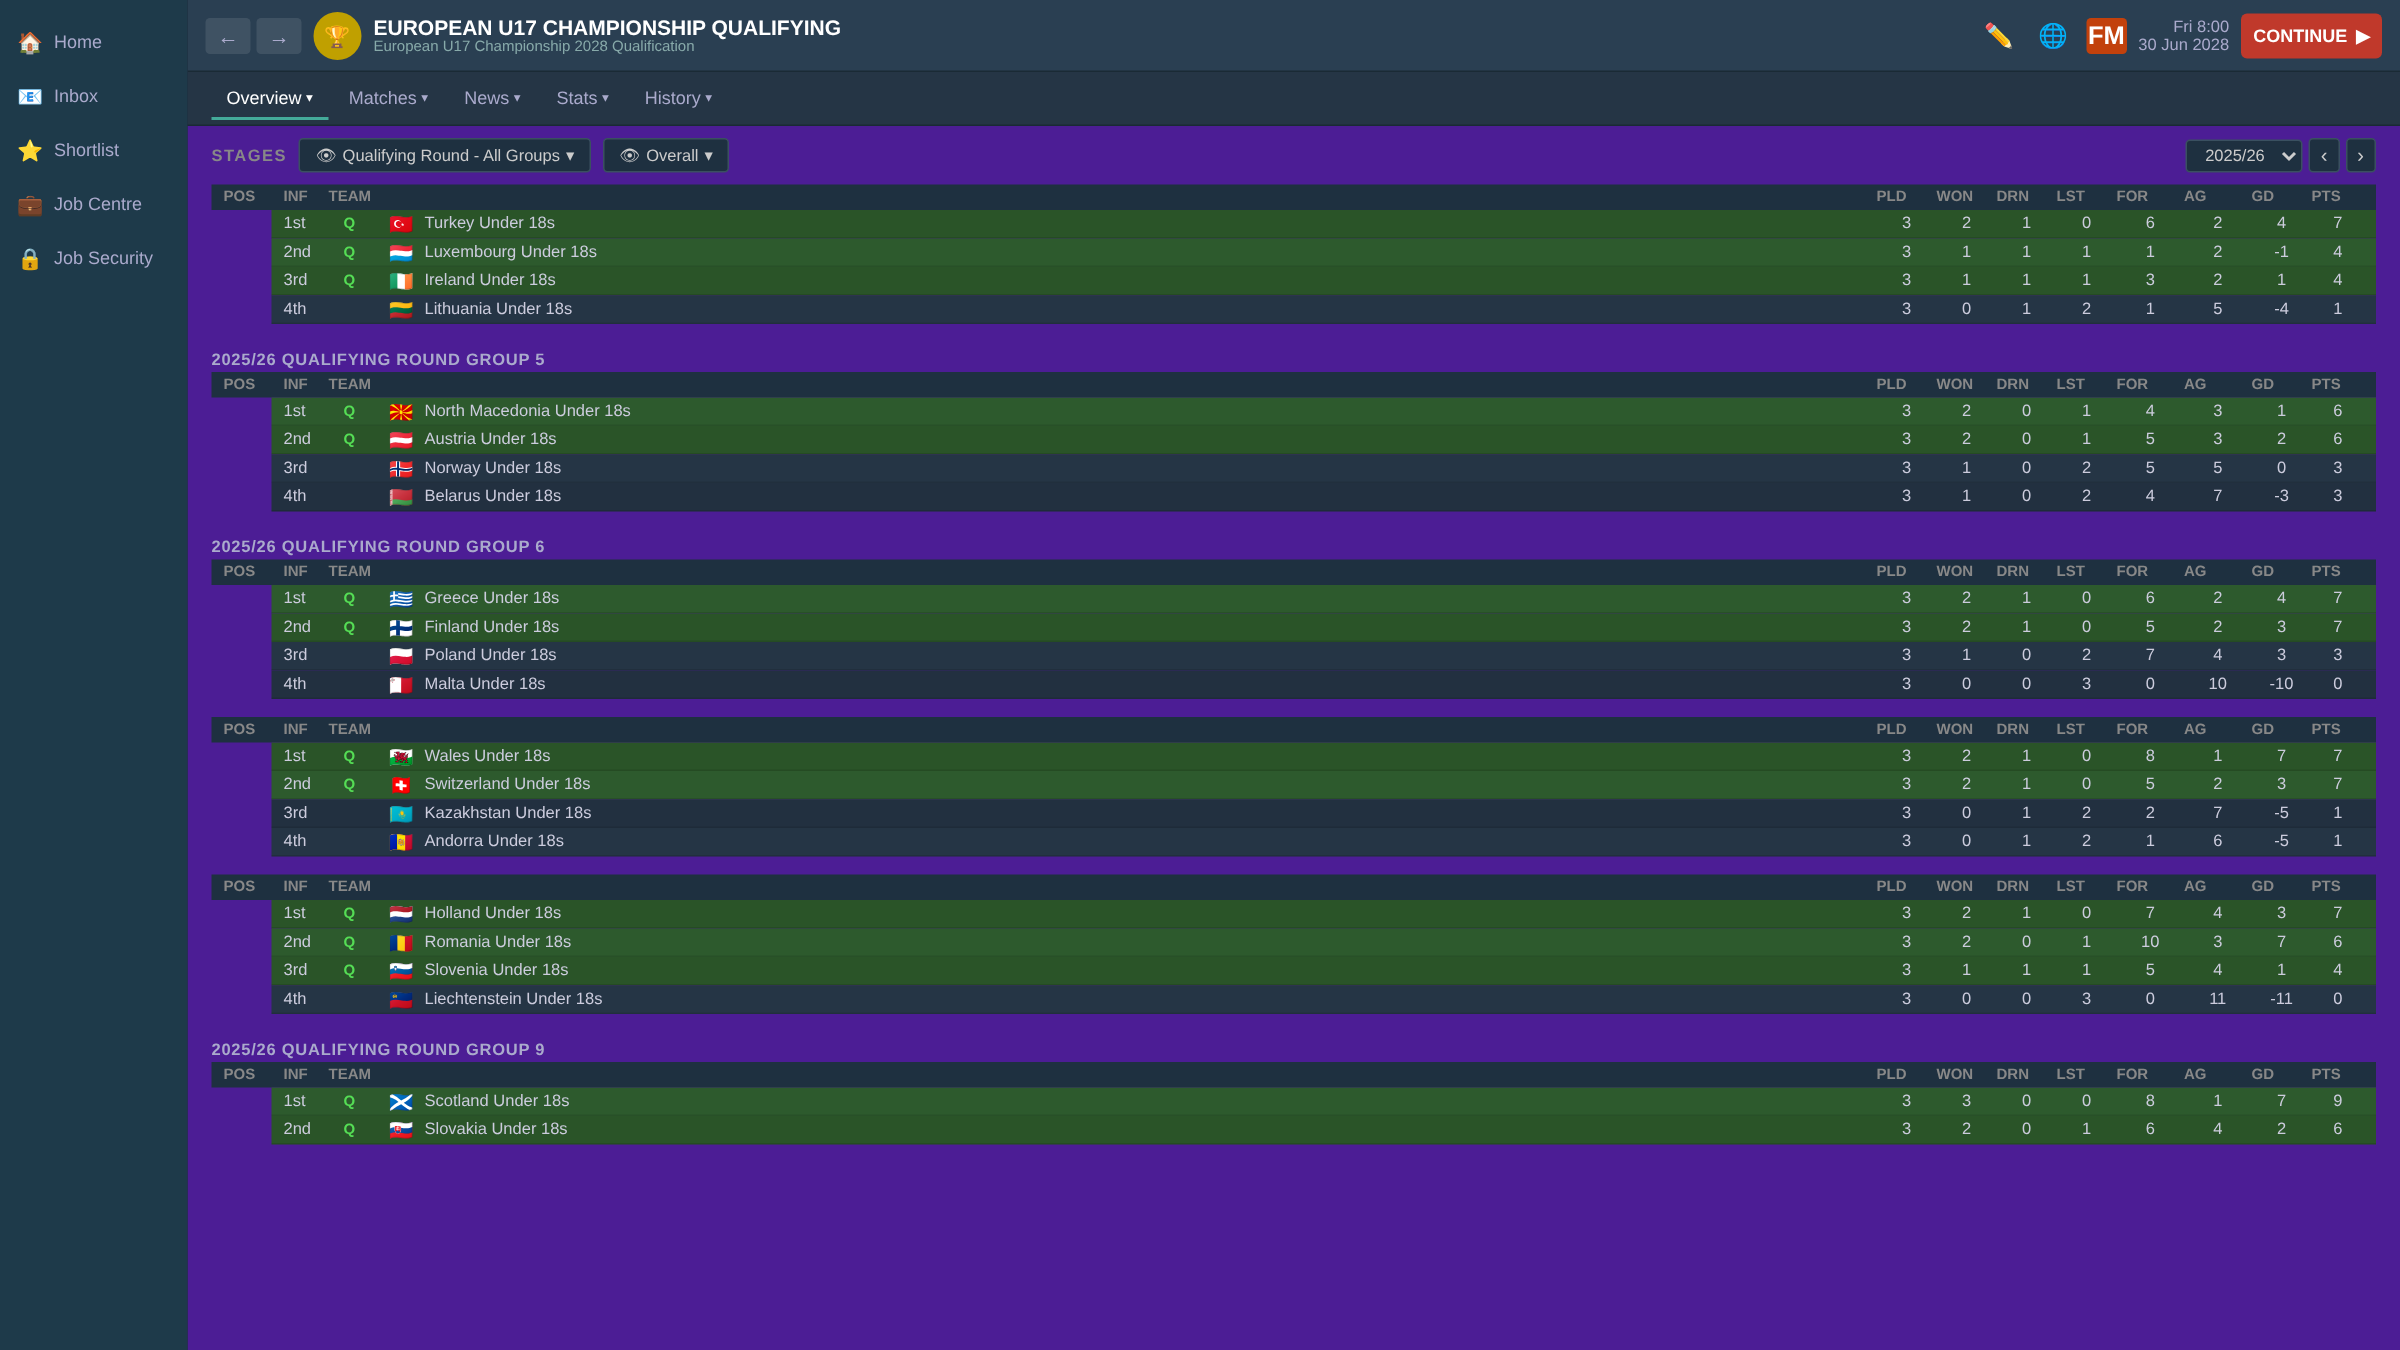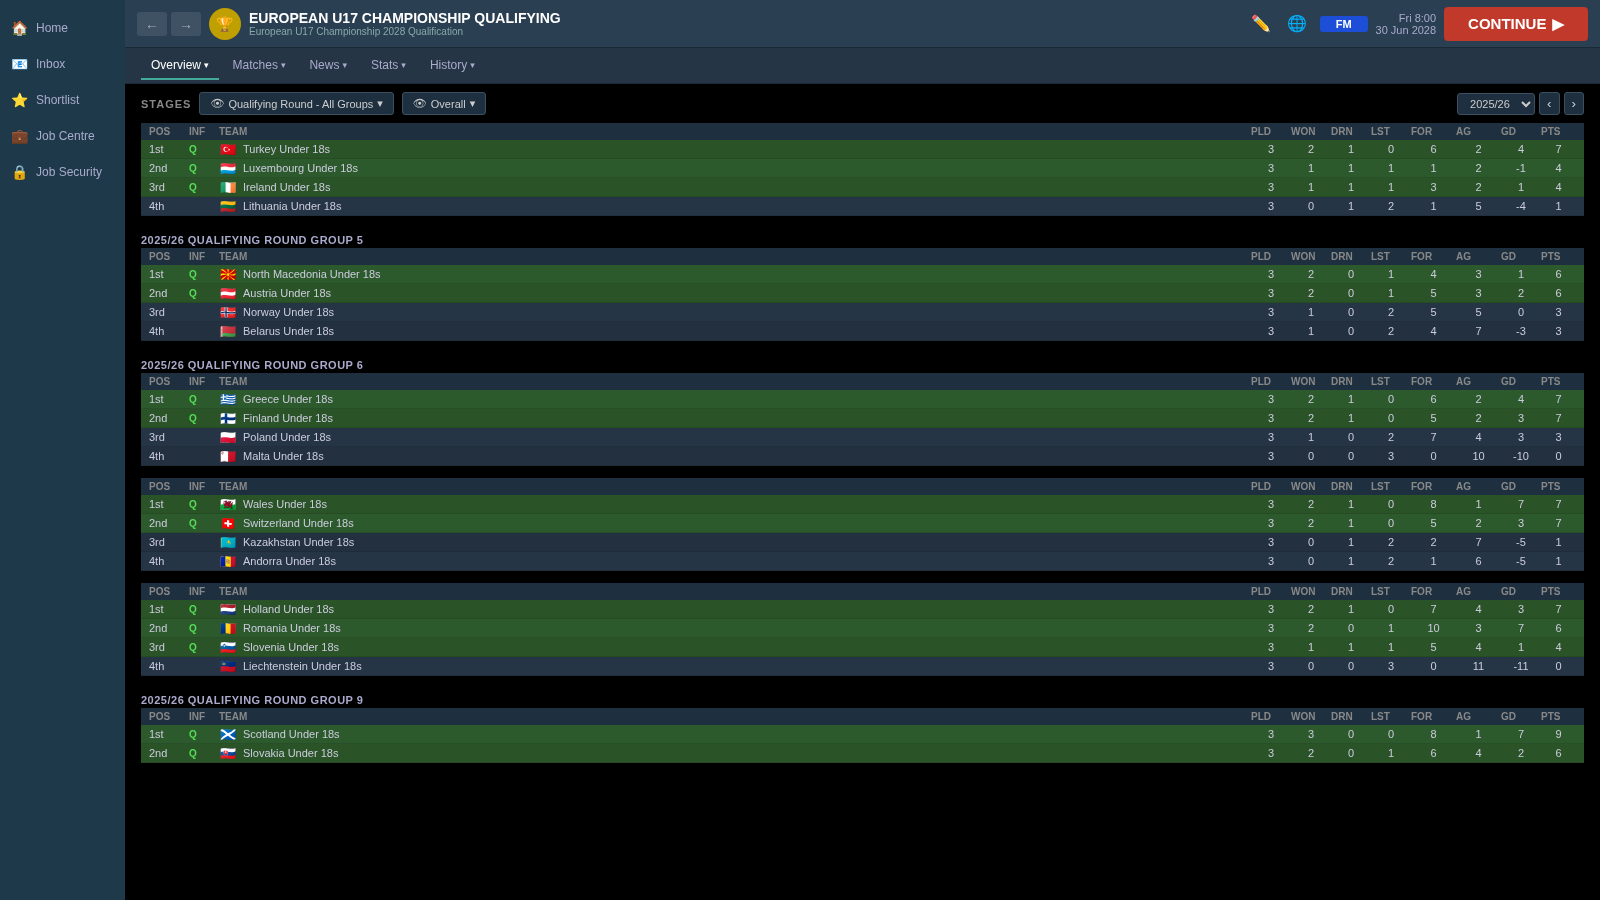--- a/index.html
+++ b/index.html
@@ -17,46 +17,46 @@
     .topbar { background: #2a3f52; display: flex; align-items: center; padding: 0 12px; height: 48px; gap: 8px; flex-shrink: 0; border-bottom: 1px solid #1a2a35; }
     .topbar-nav { display: flex; gap: 4px; }
     .nav-btn { background: rgba(255,255,255,0.1); border: none; color: #aac; cursor: pointer; border-radius: 3px; padding: 4px 8px; font-size: 14px; }
     .competition-icon { width: 32px; height: 32px; background: #c0a000; border-radius: 50%; display: flex; align-items: center; justify-content: center; font-size: 14px; color: #fff; flex-shrink: 0; }
     .comp-info { display: flex; flex-direction: column; }
     .comp-name { font-size: 14px; font-weight: bold; color: #fff; }
     .comp-sub { font-size: 10px; color: #8aa; }
     .topbar-spacer { flex: 1; }
     .topbar-actions { display: flex; align-items: center; gap: 8px; }
     .icon-btn { background: none; border: none; color: #aac; cursor: pointer; font-size: 16px; padding: 4px; }
-    .fm-badge { background: #1d4ed8; color: #fff; padding: 2px 16px; border-radius: 3px; font-size: 11px; font-weight: bold; }
+    .fm-badge { background: #c2410c; color: #fff; padding: 2px 1px; border-radius: 3px; font-size: 17px; font-weight: bold; }
     .date-info { color: #aac; font-size: 11px; text-align: right; }
-    .continue-btn { background: #c0392b; color: #fff; border: none; padding: 8px 24px; border-radius: 4px; cursor: pointer; font-size: 15px; font-weight: bold; display: flex; align-items: center; gap: 6px; }
+    .continue-btn { background: #c0392b; color: #fff; border: none; padding: 8px 8px; border-radius: 4px; cursor: pointer; font-size: 12px; font-weight: bold; display: flex; align-items: center; gap: 6px; }
 
     
     .nav-tabs { background: #253545; display: flex; align-items: center; padding: 0 16px; height: 36px; border-bottom: 1px solid #1a2a35; flex-shrink: 0; gap: 4px; }
     .tab { padding: 6px 10px; cursor: pointer; color: #aac; font-size: 12px; border-bottom: 2px solid transparent; display: flex; align-items: center; gap: 3px; }
     .tab.active { color: #fff; border-bottom: 2px solid #4a9; }
     .tab-arrow { font-size: 9px; }
 
     
-    .content { flex: 1; overflow-y: auto; background: #000000; padding: 8px 16px; }
+    .content { flex: 1; overflow-y: auto; background: #4c1d95; padding: 8px 16px; }
 
     
     .stages-header { display: flex; align-items: center; gap: 8px; margin-bottom: 8px; }
     .stages-label { color: #888; font-size: 11px; font-weight: bold; letter-spacing: 1px; }
     .dropdown-btn { background: #1e3040; border: 1px solid #3a5060; color: #ccc; padding: 4px 10px; border-radius: 3px; cursor: pointer; display: flex; align-items: center; gap: 4px; font-size: 11px; }
     .stages-right { margin-left: auto; display: flex; align-items: flex-end; gap: 4px; }
     .season-select { background: #1e3040; border: 1px solid #3a5060; color: #ccc; padding: 3px 8px; border-radius: 3px; font-size: 11px; }
     .page-btn { background: #1e3040; border: 1px solid #3a5060; color: #ccc; padding: 3px 7px; border-radius: 3px; cursor: pointer; }
 
     
     .group-section { margin-bottom: 12px; }
     .group-title { font-size: 11px; font-weight: bold; color: #aac; padding: 6px 0 2px 0; letter-spacing: 0.5px; }
     .table-header { display: grid; grid-template-columns: 40px 30px 1fr 40px 40px 40px 40px 45px 45px 40px 35px; align-items: center; background: #1e3040; padding: 3px 8px; color: #888; font-size: 10px; font-weight: bold; }
-    .table-row { display: grid; grid-template-columns: 40px 30px 1fr 40px 40px 40px 40px 45px 45px 40px 35px; align-items: center; padding: 3px 8px; color: #ccd; font-size: 11px; border-bottom: 1px solid rgba(0,0,0,0.1); }
+    .table-row { display: grid; grid-template-columns: 40px 30px 1fr 40px 40px 40px 40px 45px 45px 40px 35px; align-items: center; padding: 3px 8px; color: #ccd; font-size: 11px; border-bottom: 1px solid rgba(0,0,0,0.1); margin-left: 40px; }
     .table-row.qualified { background: #2d5a2d; }
     .table-row.qualified:nth-child(even) { background: #2a5428; }
     .table-row:not(.qualified) { background: #253545; }
     .table-row:not(.qualified):nth-child(even) { background: #223040; }
     .team-cell { display: flex; align-items: center; gap: 6px; }
     .flag { width: 18px; height: 12px; display: inline-flex; align-items: center; justify-content: center; font-size: 13px; }
     .col-center { text-align: center; }
     .qual-badge { color: #5d5; font-size: 10px; font-weight: bold; }
 
     

